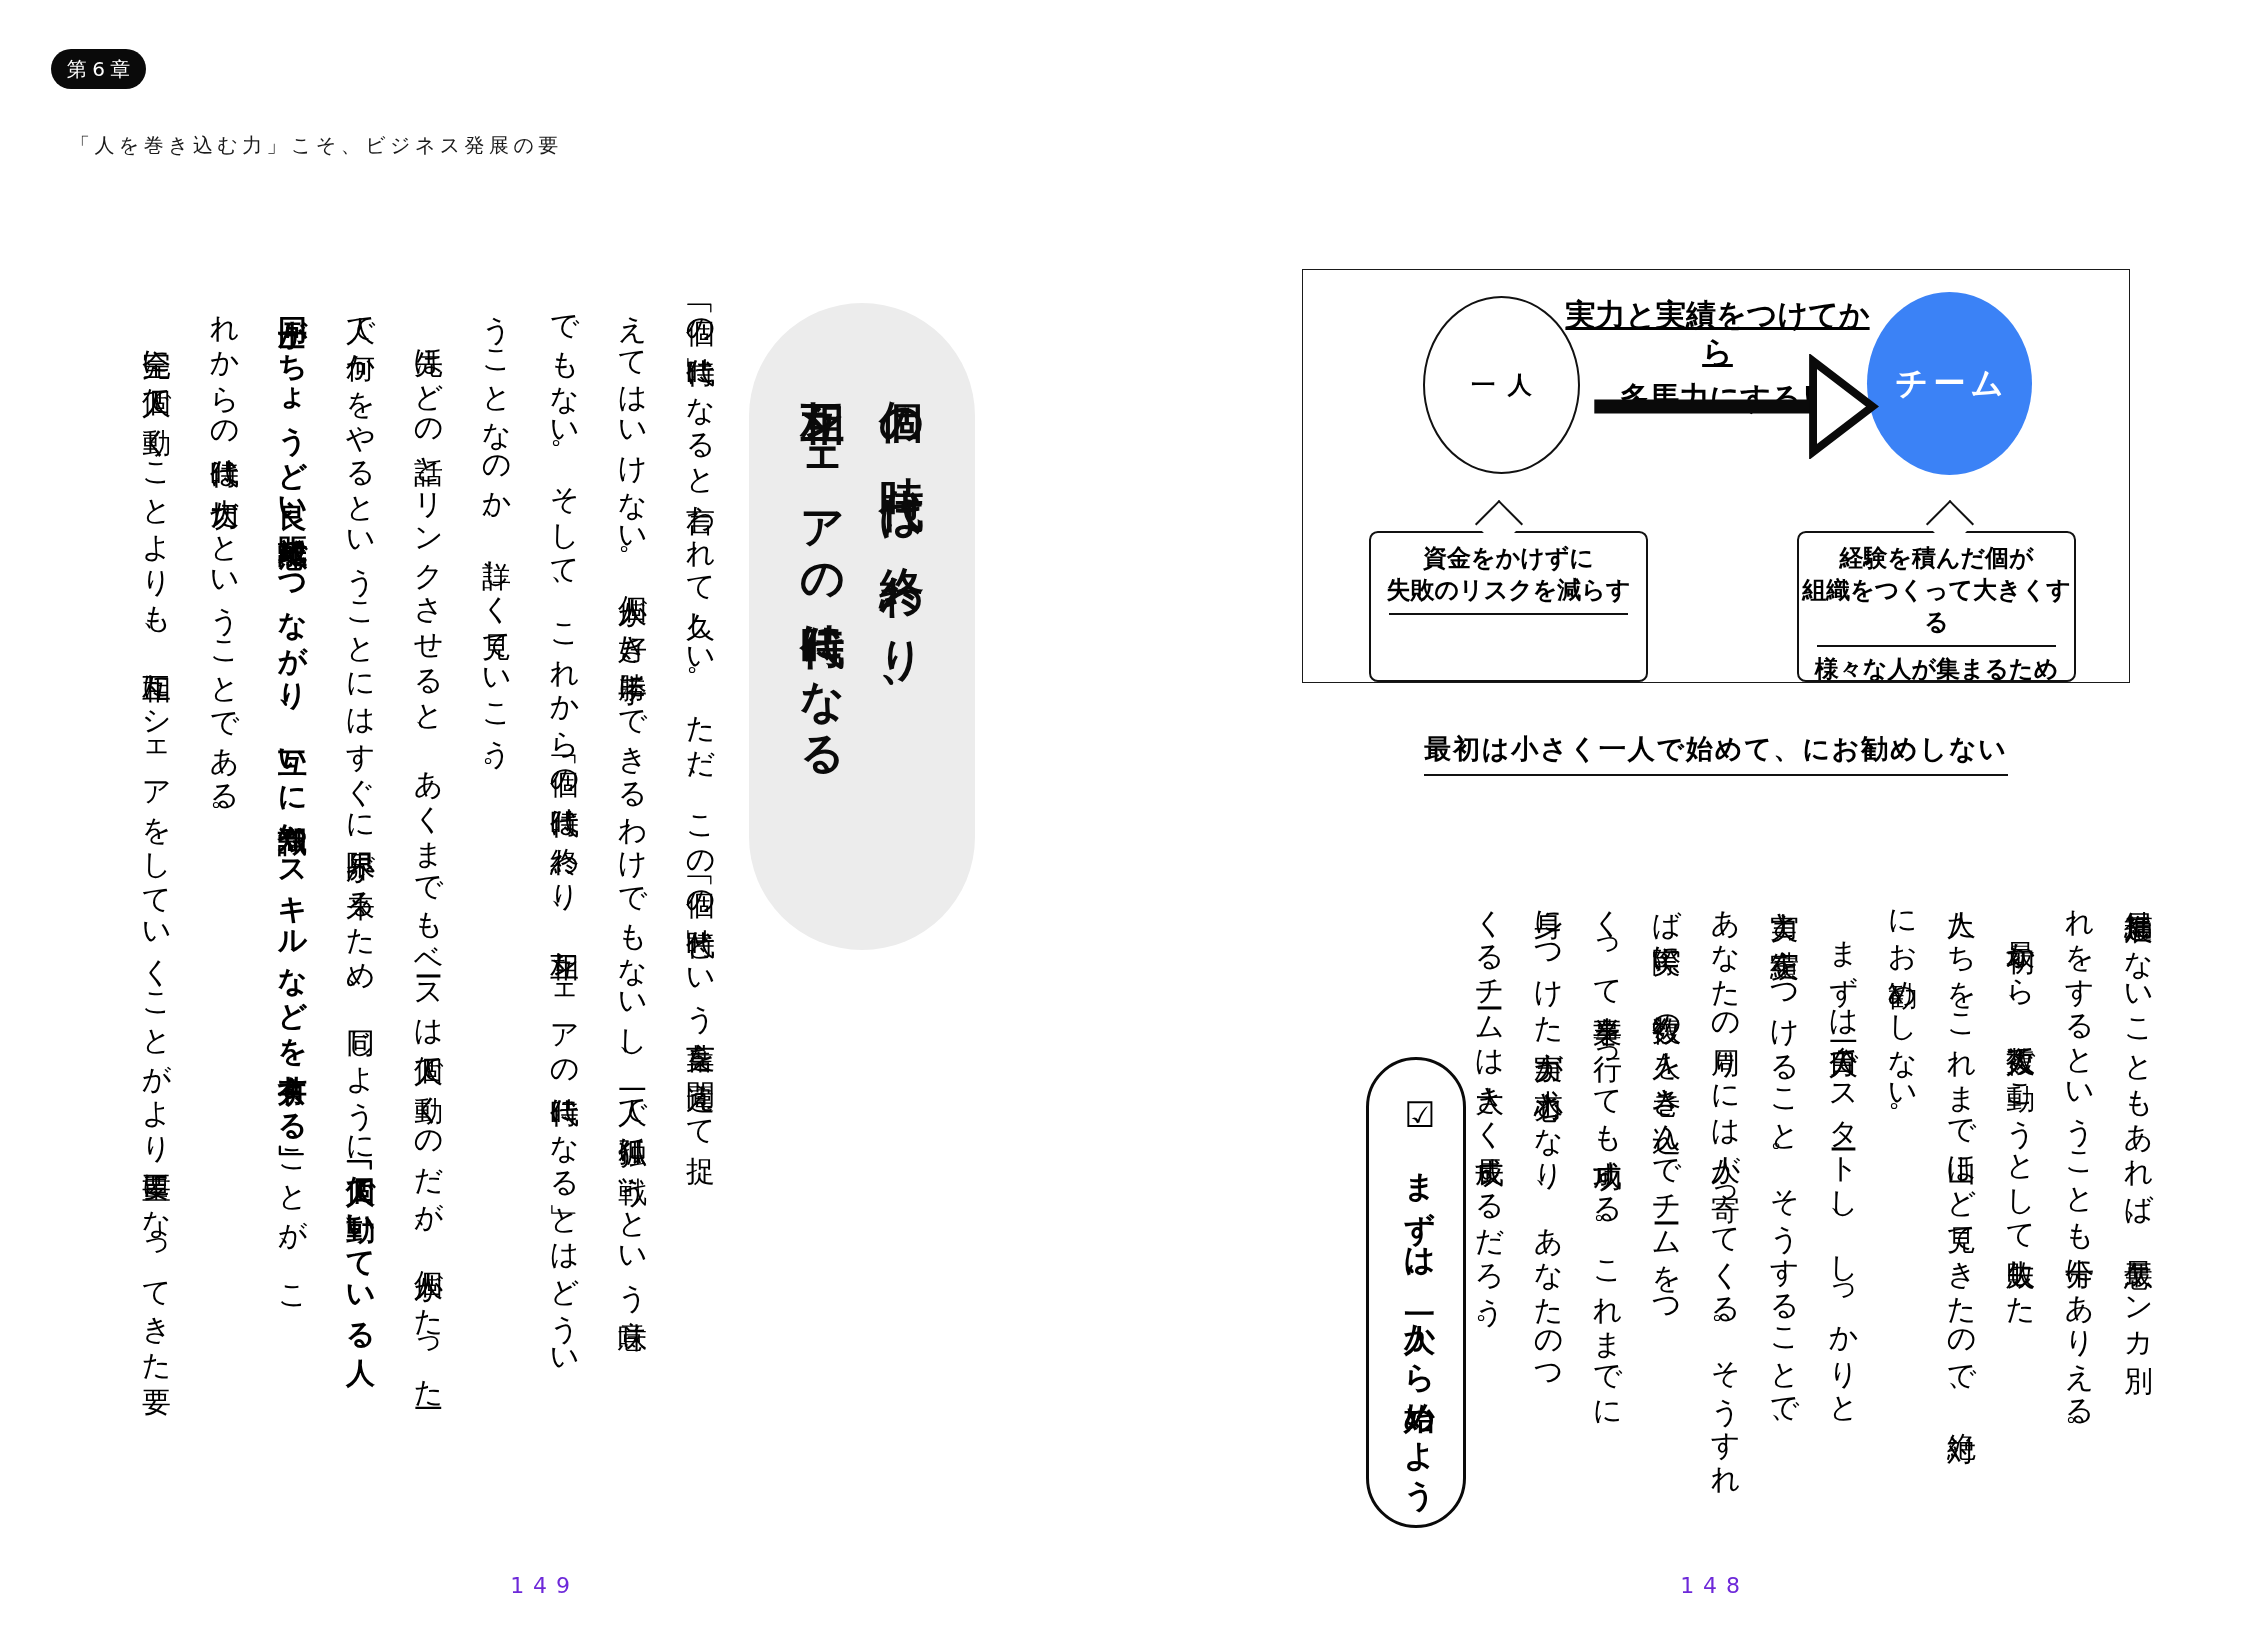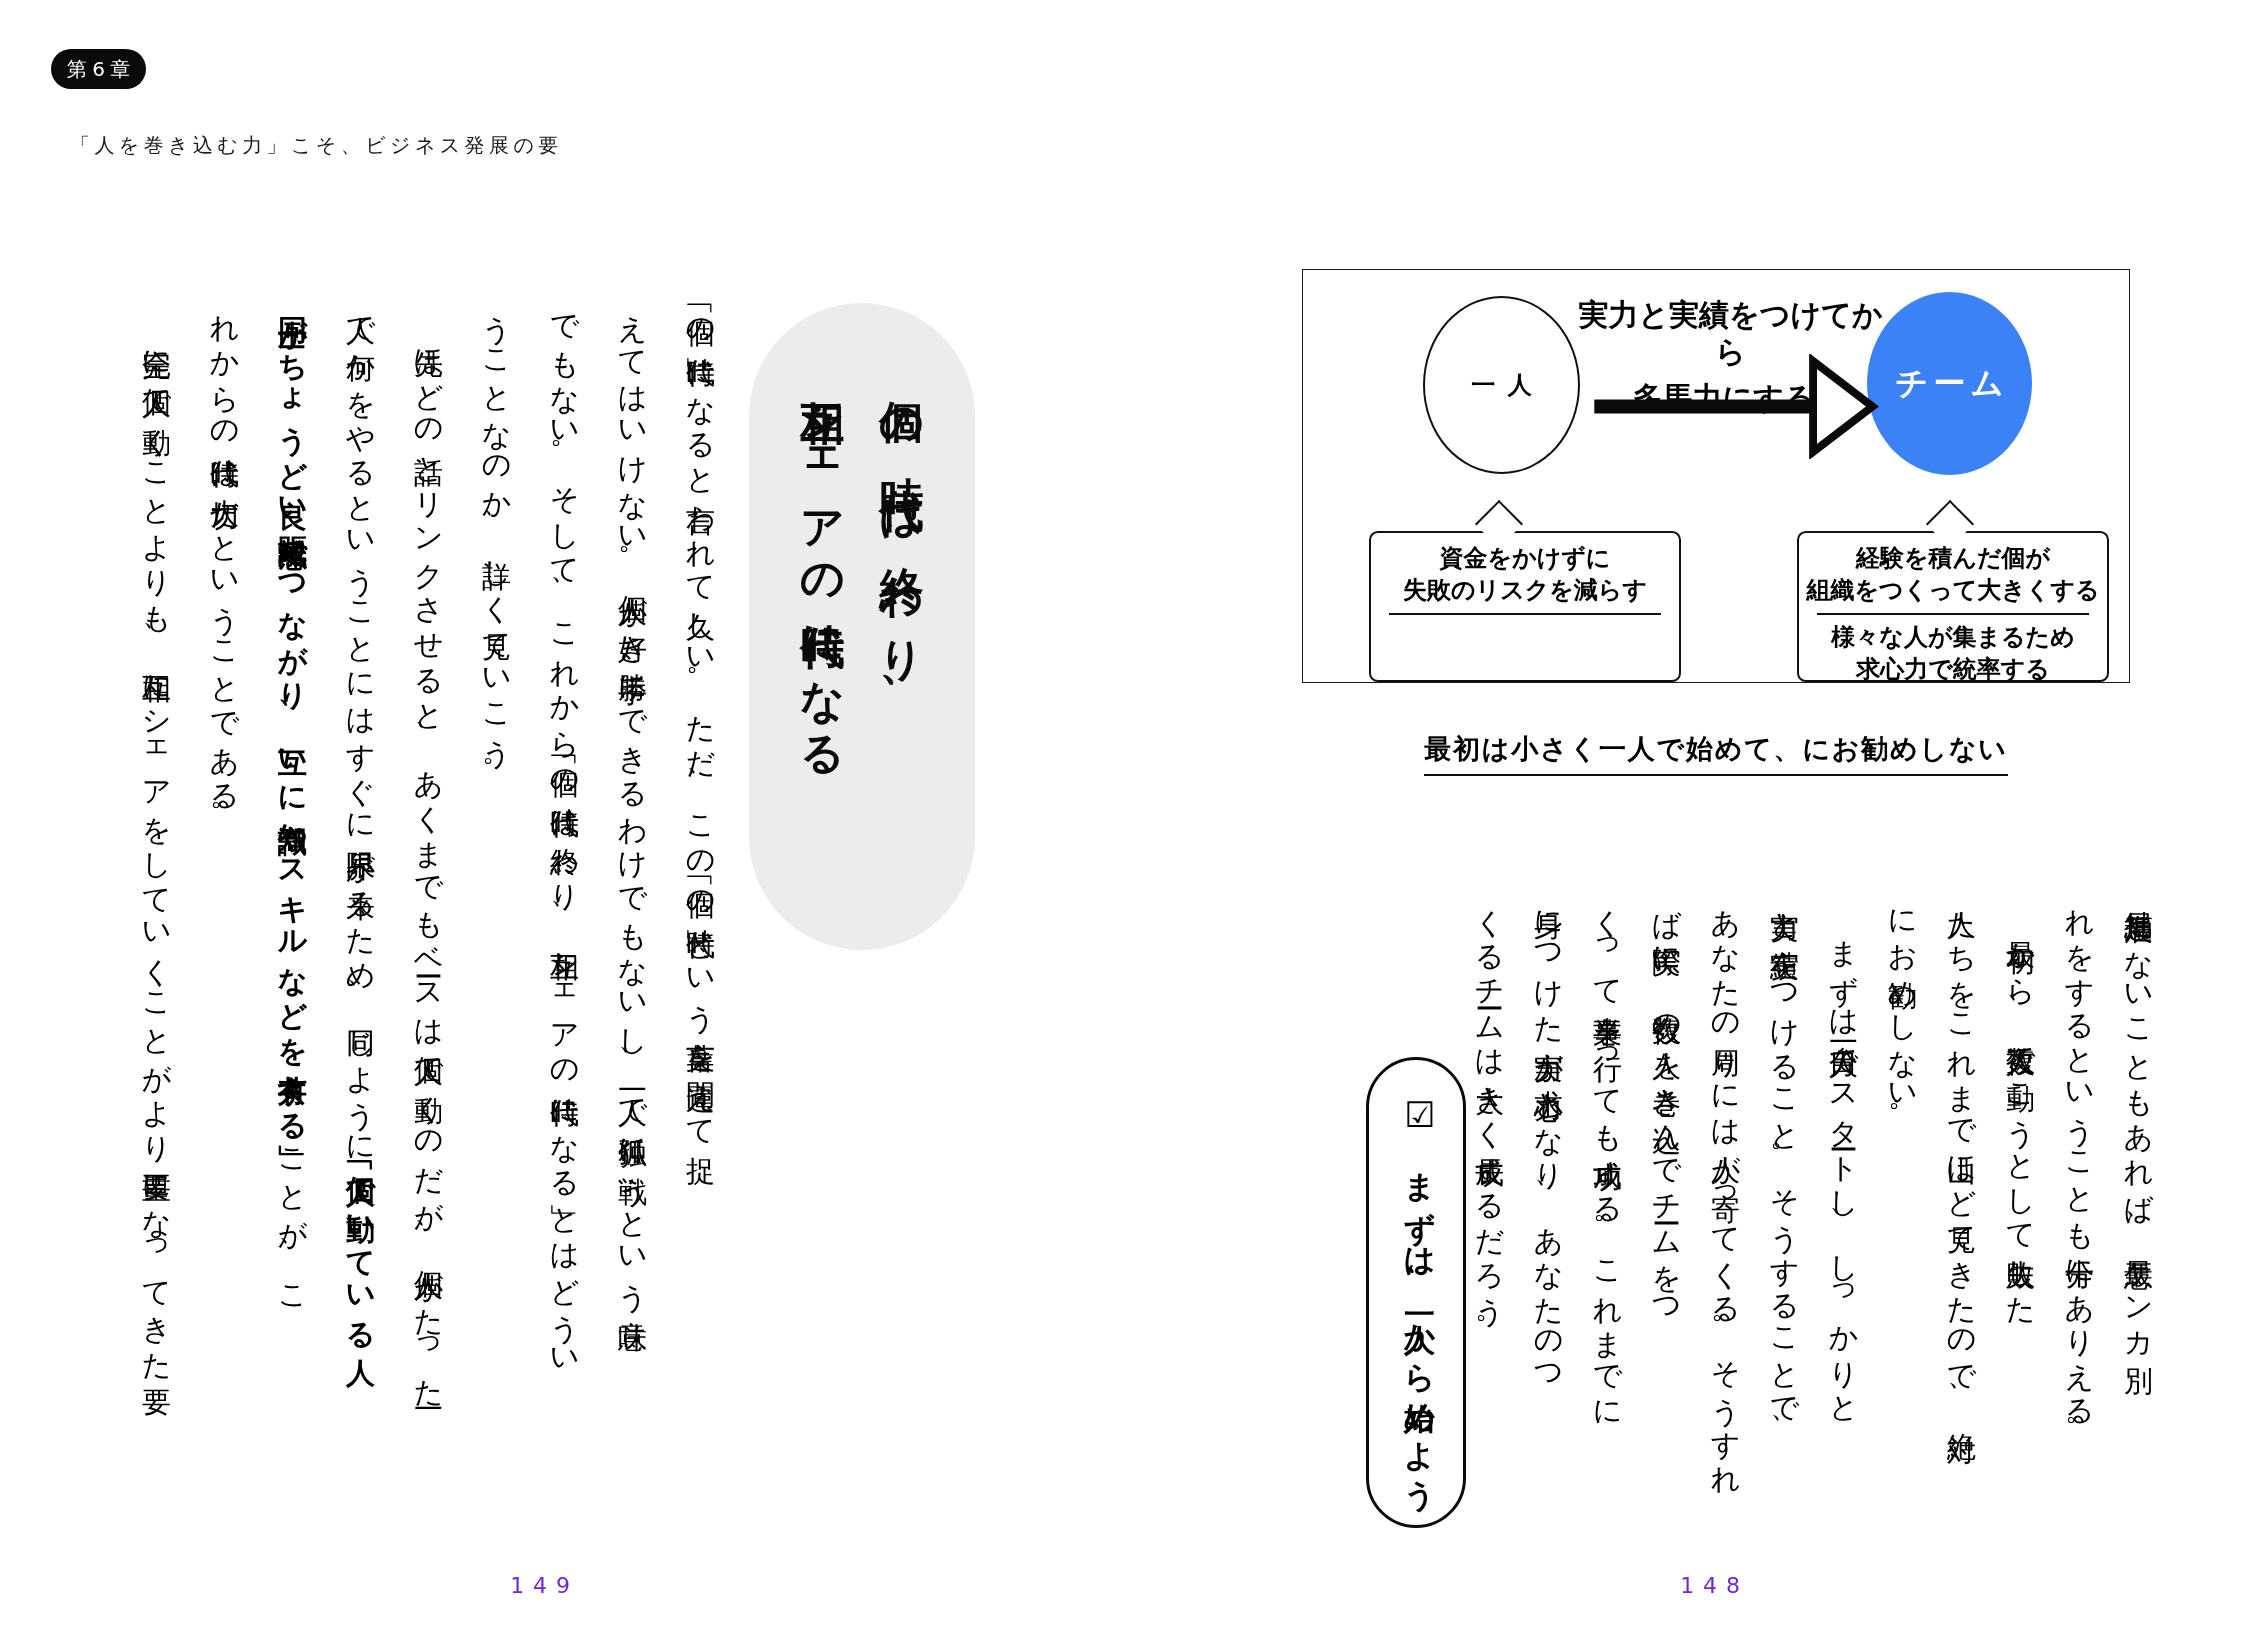--- a/index.html
+++ b/index.html
@@ -38,29 +38,29 @@
 
   
   .diagram-frame{position:absolute;left:1302px;top:269px;width:826px;height:412px;
     border:1.8px solid #1a1a1a;background:#fff;}
   .ellipse{position:absolute;border-radius:50%;display:flex;align-items:center;justify-content:center;
     font-family:"DejaVu Sans",sans-serif;font-weight:700;}
   .ellipse.solo{left:120px;top:25.5px;width:153px;height:174px;border:2.6px solid #111;background:#fff;
     font-size:24px;letter-spacing:12.3px;text-indent:12.3px;color:#000;}
   .ellipse.team{left:564px;top:22px;width:165px;height:183px;background:#3b82f6;color:#fff;
     font-size:32px;letter-spacing:5.3px;text-indent:5.3px;}
-  .arrow-label{position:absolute;left:274px;top:26px;width:307px;text-align:center;
-    font-family:"DejaVu Sans",sans-serif;font-weight:700;font-size:30px;line-height:37px;color:#000;}
+  .arrow-label{position:absolute;left:261px;top:26px;width:307px;text-align:center;
+    font-family:"DejaVu Sans",sans-serif;font-weight:700;font-size:30px;line-height:37px;color:#000;text-decoration:underline;}
   .arrow-label .l2{margin-top:8.8px;}
   .arrow-svg{position:absolute;left:291px;top:84px;}
   .tail{position:absolute;width:32px;height:32px;background:#fff;border-top:2.6px solid #111;
     border-left:2.6px solid #111;transform:rotate(45deg);z-index:3;}
   .tail.solo-tail{left:179px;top:237px;}
   .tail.team-tail{left:630px;top:237px;}
-  .dbox{position:absolute;top:261px;width:312px;height:151px;border:2.6px solid #111;border-radius:8.8px;
+  .dbox{position:absolute;top:261px;width:279px;height:151px;border:2.6px solid #111;border-radius:8.8px;
     box-sizing:border-box;background:#fff;z-index:2;font-family:"DejaVu Sans",sans-serif;font-weight:700;
     font-size:24px;text-align:center;overflow:hidden;}
   .dbox.solo-box{left:66px;}
   .dbox.team-box{left:494px;}
   .dbox-text{white-space:pre-line;line-height:32px;padding-top:8.8px;}
   .dbox-text.bt{padding-top:0;}
   .dbox-divider{border-top:2.6px solid #111;margin:7px 17.6px 6.1px 17.6px;}
   .diagram-caption{position:absolute;left:1422px;top:731px;width:588px;text-align:center;
     font-family:"DejaVu Sans",sans-serif;font-weight:700;font-size:27px;letter-spacing:1.8px;color:#000;}
   .diagram-caption span{display:inline-block;border-bottom:2.6px solid #111;padding-bottom:7px;}

